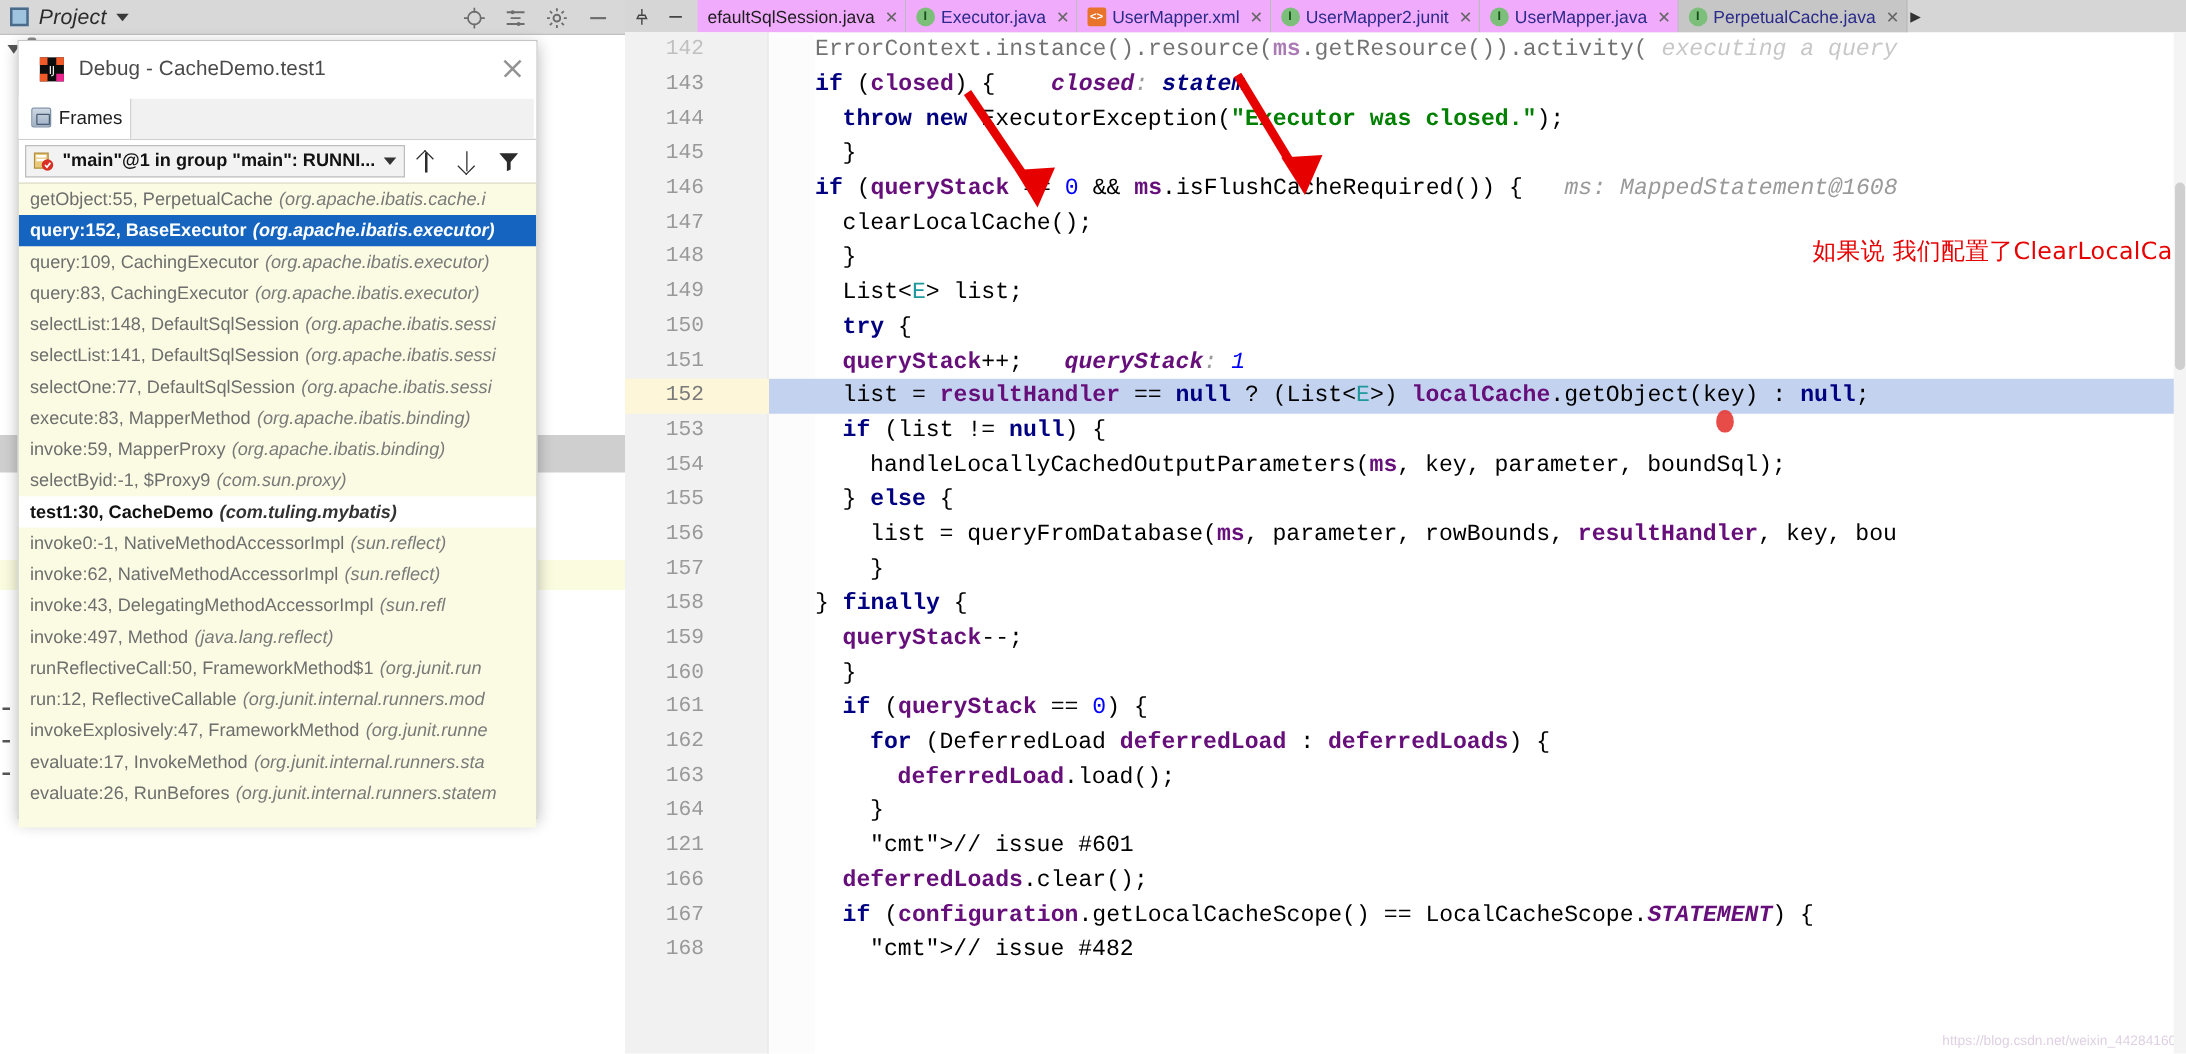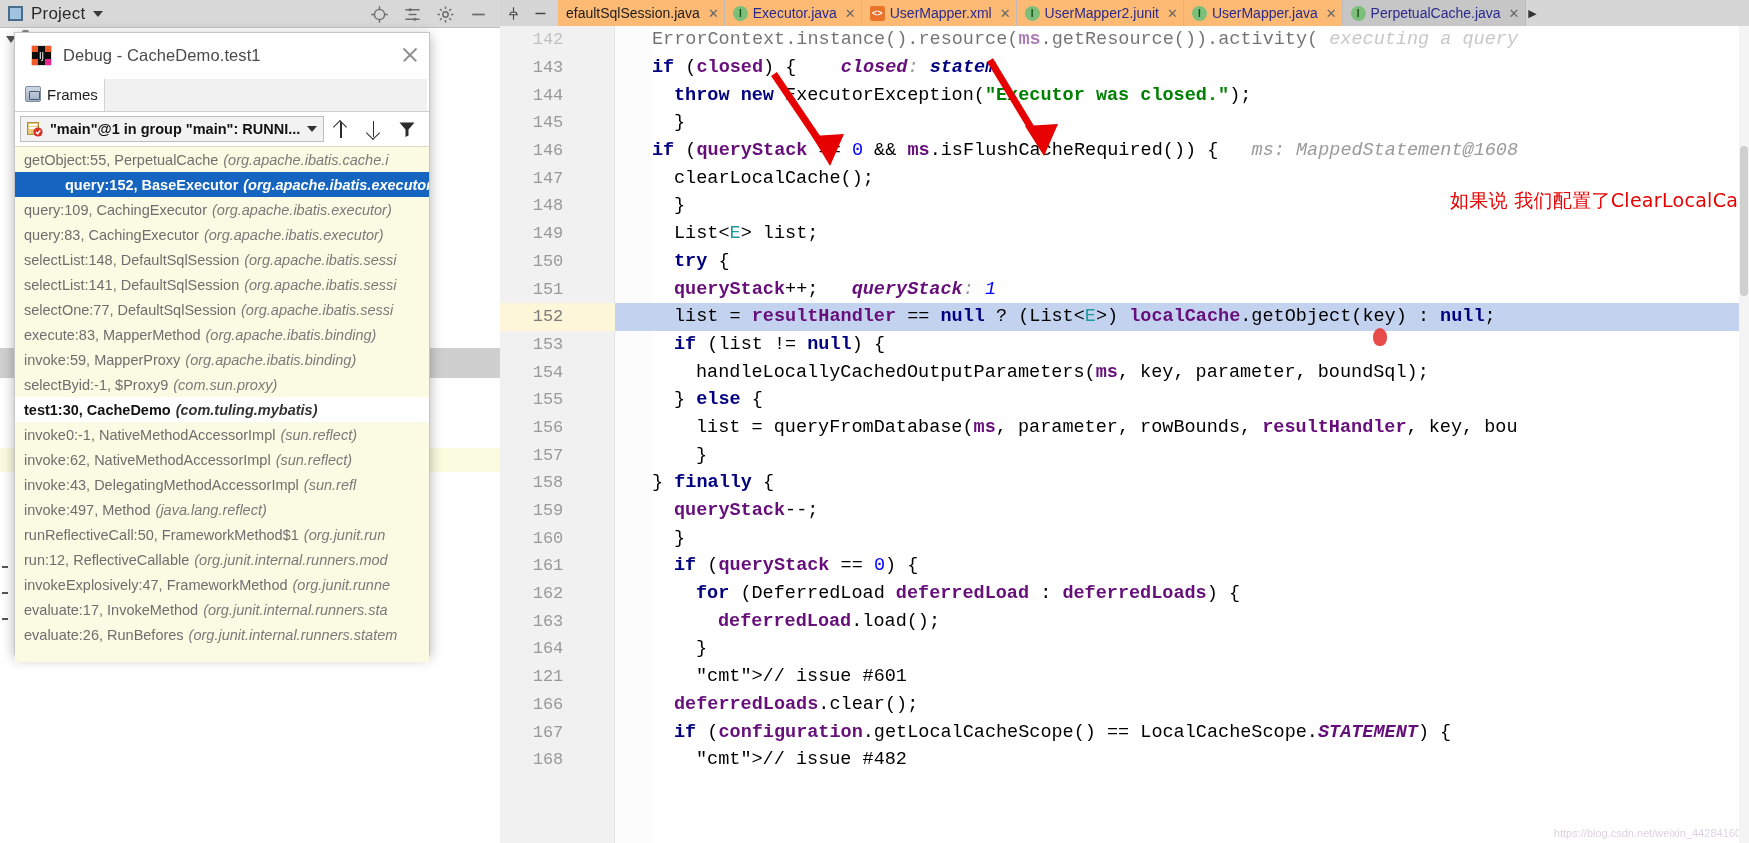--- a/index.html
+++ b/index.html
@@ -21,21 +21,21 @@
     position: absolute; left: 0; top: 0; width: 500px; height: 28px;
     background: #d8d8d8;
     border-bottom: 1px solid #c0c0c0;
     display: flex; align-items: center; gap: 8px; padding-left: 8px;
   }
   .proj-square {
     width: 15px; height: 15px; border: 2px solid #4a6b8a;
     background: #9fc4e0; flex: none;
   }
   .proj-label {
-    font-size: 17px; color: #2b2b2b; letter-spacing: .2px;
+    font-size: 17px; color: #2b2b2b; letter-spacing: .2px; font-style: italic;
   }
   .caret-down {
     width: 0; height: 0; border-left: 5px solid transparent;
     border-right: 5px solid transparent; border-top: 6px solid #3a3a3a;
   }
   .proj-tool-icons {
     position: absolute; right: 4px; top: 0; height: 28px;
     display: flex; align-items: center; gap: 14px; padding-right: 8px;
   }
   .ti { width: 19px; height: 19px; opacity: .72; }
@@ -166,21 +166,21 @@
   .frame-row {
     height: 25px; display: flex; align-items: center;
     padding-left: 9px; white-space: nowrap; font-size: 14.5px;
     color: #6e6e6e; overflow: hidden;
   }
   .frame-row .fn { color: #6e6e6e; }
   .frame-row .pkg { font-style: italic; color: #7a7a7a; margin-left: 5px; }
   .frame-row.selected {
     background: #1565c0; color: #fff; font-weight: bold;
   }
-  .frame-row.selected .fn { color: #ffffff; margin-left: 41px; }
+  .frame-row.selected .fn { color: #ffffff; }
   .frame-row.selected .pkg { color: #ffffff; font-weight: bold; }
   .frame-row.bold-row {
     background: #ffffff; font-weight: bold;
   }
   .frame-row.bold-row .fn { color: #111111; }
   .frame-row.bold-row .pkg { color: #333333; font-weight: bold; }
 
   
   .editor {
     position: absolute; left: 500px; top: 0; width: 1249px; height: 843px;
@@ -189,21 +189,21 @@
   .tabbar {
     position: absolute; left: 0; top: 0; width: 1249px; height: 26px;
     background: #d6d6d6; display: flex; align-items: stretch;
   }
   .tab-left-icons {
     display:flex; align-items:center; gap:12px; padding: 0 10px 0 6px;
     background:#d6d6d6; flex: none;
   }
   .tab {
     display: flex; align-items: center; gap: 5px; padding: 0 5px 0 8px;
-    font-size: 14px; background: #fdba74; border-right: 1px solid #bbb;
+    font-size: 14px; background: #f0abfc; border-right: 1px solid #bbb;
     white-space: nowrap; color: #1d1d1d; flex: none;
   }
   .tab.active { background: #c6c6c6; }
   .tab .fileico {
     width: 15px; height: 15px; border-radius: 50%;
     background: #7bbf7b; color: #165016; font-size: 10px;
     display:flex; align-items:center; justify-content:center; font-weight:bold; flex:none;
   }
   .tab .fileico.xml {
     border-radius: 2px; background: #e8732b; color: #fff; font-size: 9px;

